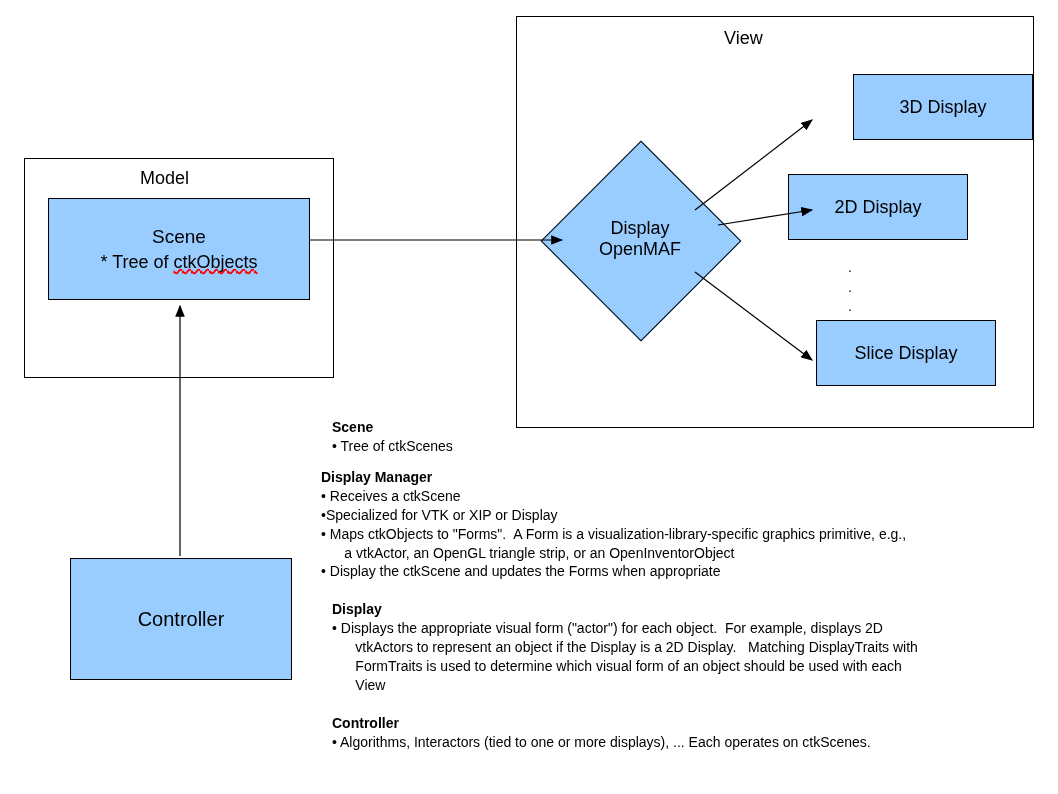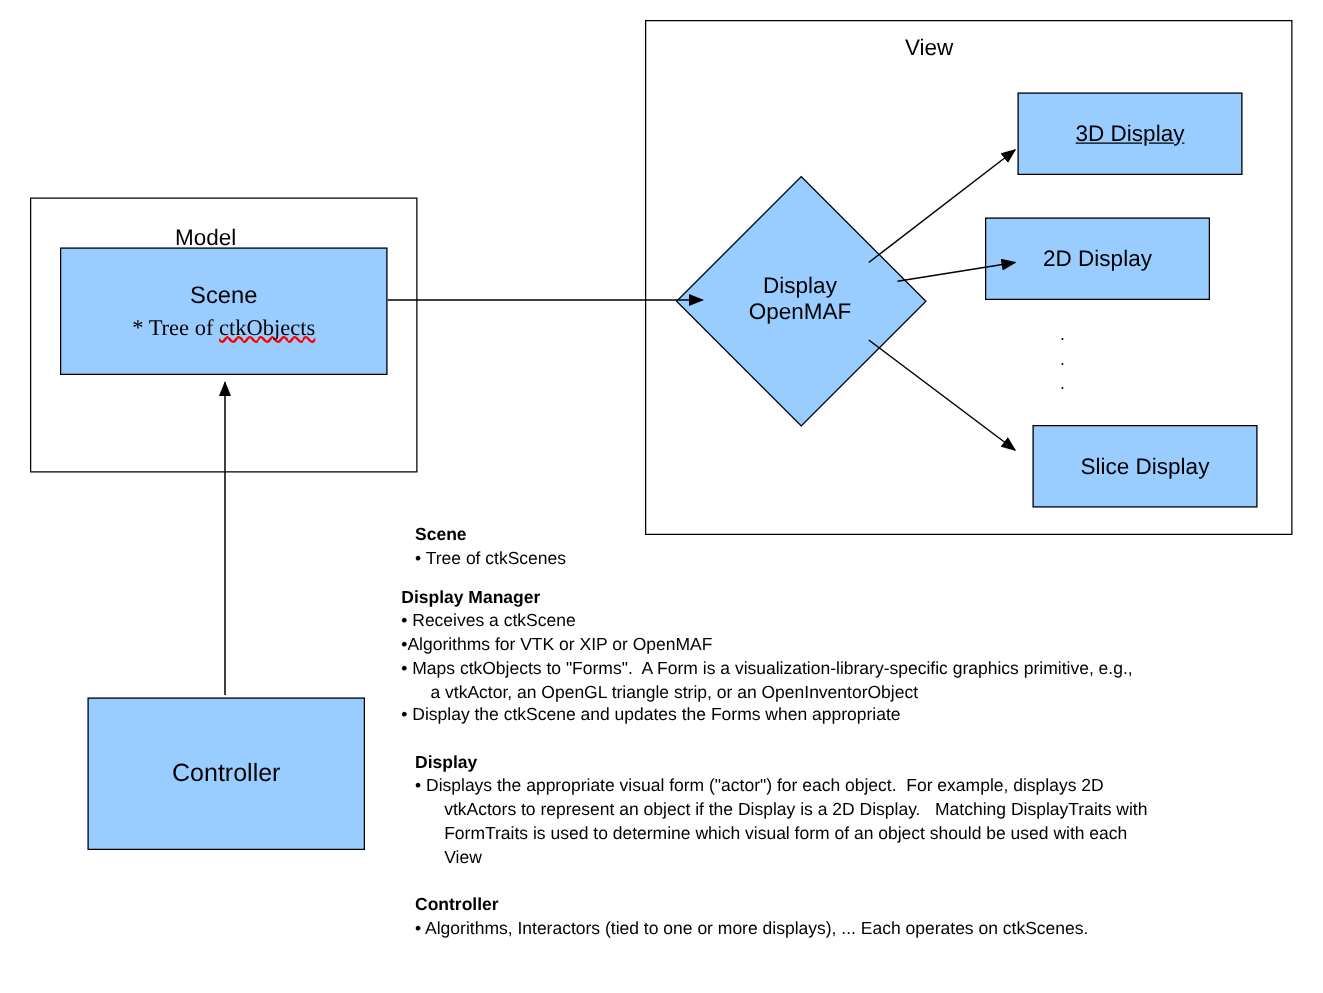--- a/index.html
+++ b/index.html
@@ -71,49 +71,49 @@
       left: 0;
       width: 1058px;
       height: 794px;
       pointer-events: none;
     }
   </style>
 </head>
 <body>
 
 <div class="box" style="left:24px; top:158px; width:308px; height:218px;"></div>
-<div class="container-label" style="left:140px; top:180px;">Model</div>
+<div class="container-label" style="left:140px; top:168px;">Model</div>
 
 <div class="filled-box" style="left:48px; top:198px; width:260px; height:100px;">
   <div style="font-size:19px;">Scene</div>
-  <div style="font-size:18px; margin-top:4px;font-family:Liberation Serif, serif;">
+  <div style="font-size:18px; margin-top:4px;">
     <span>* Tree of </span><span class="spellcheck">ctkObjects</span>
   </div>
 </div>
 
 <div class="box" style="left:516px; top:16px; width:516px; height:410px;"></div>
 <div class="container-label" style="left:724px; top:28px;">View</div>
 
 <div class="diamond" style="left:570px; top:170px;"></div>
 <div class="diamond-label" style="left:570px; top:218px;">
   <div>Display</div>
   <div>OpenMAF</div>
 </div>
 
-<div class="filled-box" style="left:814px; top:74px; width:178px; height:64px;text-decoration:underline;">
+<div class="filled-box" style="left:853px; top:74px; width:178px; height:64px;">
   <span>3D Display</span>
 </div>
 
 <div class="filled-box" style="left:788px; top:174px; width:178px; height:64px;">
   <span>2D Display</span>
 </div>
 
 <div class="dots" style="left:844px; top:258px; width:12px;">.<br>.<br>.</div>
 
-<div class="filled-box" style="left:816px; top:340px; width:178px; height:64px;margin-left:10px;">
+<div class="filled-box" style="left:816px; top:320px; width:178px; height:64px;">
   <span>Slice Display</span>
 </div>
 
 <div class="filled-box" style="left:70px; top:558px; width:220px; height:120px;">
   <span style="font-size:20px;">Controller</span>
 </div>
 
 <svg class="arrows">
   <defs>
     <marker id="arrowhead" markerWidth="10" markerHeight="8" refX="9" refY="4" orient="auto">
@@ -133,21 +133,21 @@
 </svg>
 
 <div class="text-block" style="left:332px; top:418px; width:710px;">
   <b>Scene</b><br>
   • <span>Tree of ctkScenes</span>
 </div>
 
 <div class="text-block" style="left:321px; top:468px; width:720px;">
   <b>Display Manager</b><br>
   • <span>Receives a ctkScene</span><br>
-  •<span>Algorithms for VTK or XIP or OpenMAF</span><br>
+  •<span>Specialized for VTK or XIP or Display</span><br>
   • Maps ctkObjects to "Forms".&nbsp; A Form is a visualization-library-specific graphics primitive, e.g.,<br>
   &nbsp;&nbsp;&nbsp;&nbsp;&nbsp;&nbsp;a vtkActor, an OpenGL triangle strip, or an OpenInventorObject<br>
   • <span>Display the ctkScene and updates the Forms when appropriate</span>
 </div>
 
 <div class="text-block" style="left:332px; top:600px; width:720px;">
   <b>Display</b><br>
   • Displays the appropriate visual form ("actor") for each object.&nbsp; For example, displays 2D<br>
   &nbsp;&nbsp;&nbsp;&nbsp;&nbsp;&nbsp;vtkActors to represent an object if the Display is a 2D Display.&nbsp;&nbsp; Matching DisplayTraits with<br>
   &nbsp;&nbsp;&nbsp;&nbsp;&nbsp;&nbsp;FormTraits is used to determine which visual form of an object should be used with each<br>

